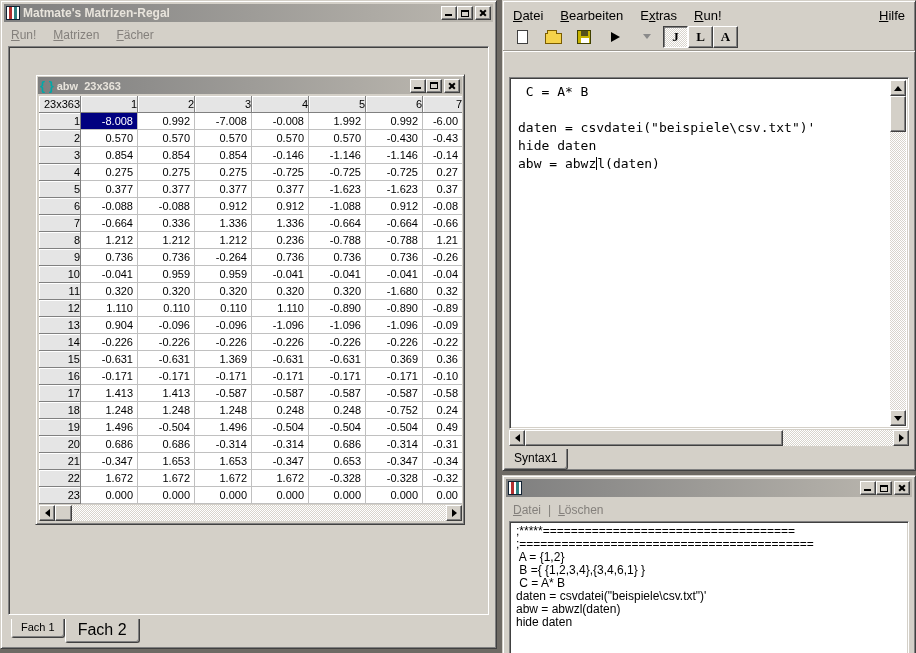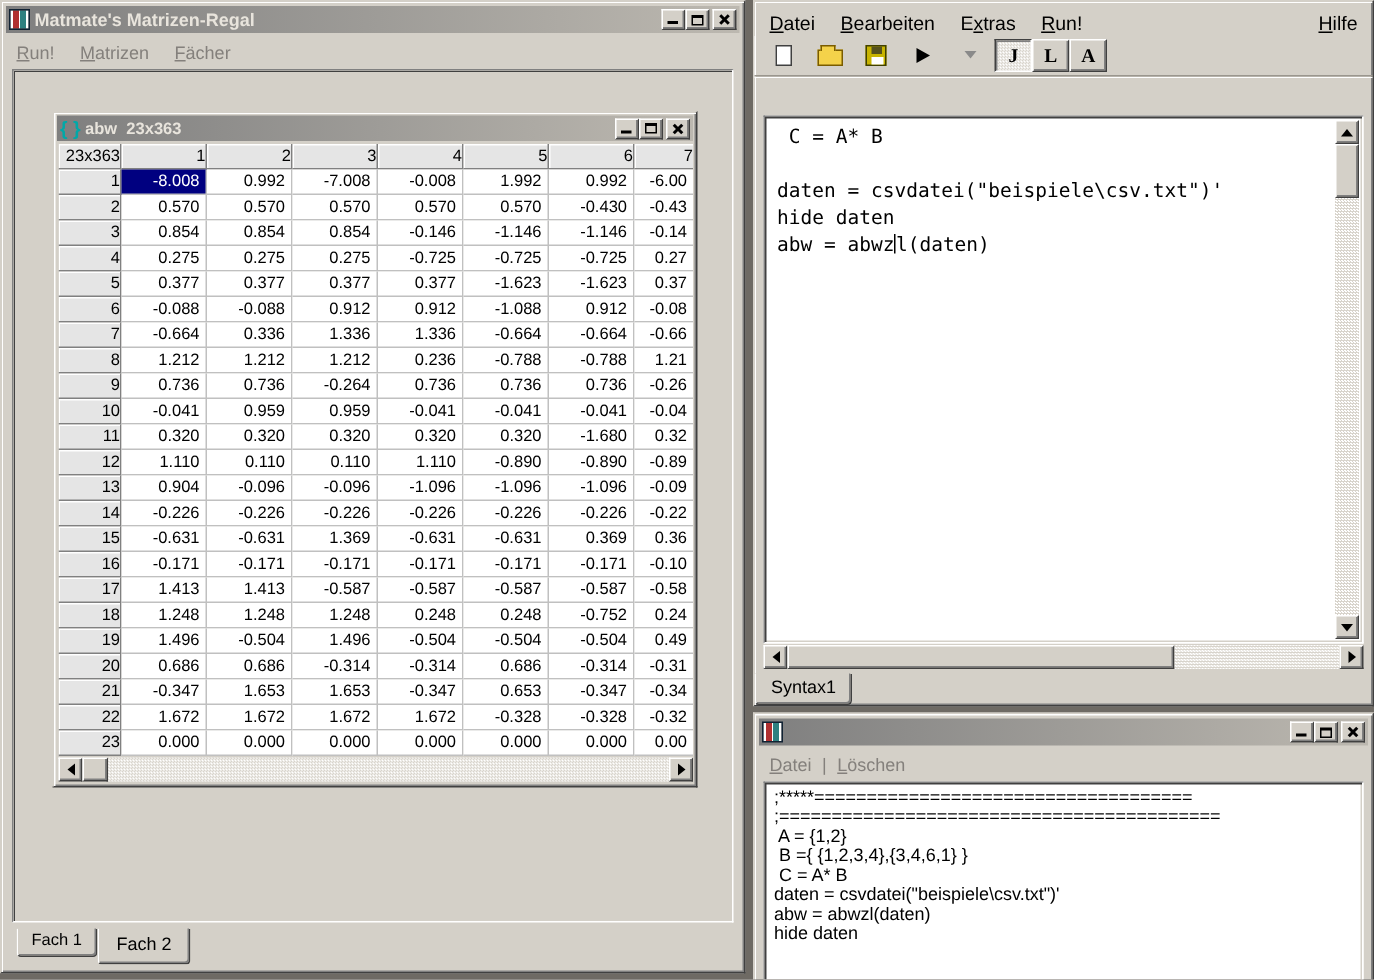--- a/index.html
+++ b/index.html
@@ -49,21 +49,21 @@
   .tri-d{border:4px solid transparent;border-bottom:none;border-top:5px solid #000}
   .sthumb{background:#d4d0c8;border:1px solid;border-color:#fff #404040 #404040 #fff;box-shadow:inset -1px -1px 0 #808080;flex:0 0 auto}
   .strack{flex:1;background-image:conic-gradient(#fff 0 25%,#d8d4cc 0 50%,#fff 0 75%,#d8d4cc 0);background-size:2px 2px}
 
   
   #regal{left:0;top:0;width:497px;height:649px}
   #regal .client{position:absolute;left:7px;right:7px;top:45px;bottom:33px;background:#d4d0c8}
   .tabs{position:absolute;left:10px;bottom:5px;display:flex;align-items:flex-start}
   .btab{display:inline-block;background:#d4d0c8;border:1px solid;border-color:#d4d0c8 #404040 #404040 #fff;border-top:none;
         border-radius:0 0 3px 3px;box-shadow:inset -1px -1px 0 #808080;font-size:11px;height:19px;line-height:17px;padding:0 9px;cursor:default}
-  .btab.active{height:24px;font-size:12px;line-height:21px;padding:0 12px;position:relative;z-index:2}
+  .btab.active{height:24px;font-size:16px;line-height:21px;padding:0 12px;position:relative;z-index:2}
 
   
   #matrix{position:absolute;left:26px;top:27px;width:430px;height:451px;background:#d4d0c8;border:1px solid;
           border-color:#d4d0c8 #404040 #404040 #d4d0c8;box-shadow:inset 1px 1px 0 #fff, inset -1px -1px 0 #808080}
   #matrix .titlebar{height:17px;margin:2px 2px 0}
   #matrix .titlebar .title{font-size:11px}
   .brace-icon{color:#00a8a8;font-weight:bold;font-size:13px;letter-spacing:0;white-space:pre;flex:0 0 auto}
   .grid{position:absolute;left:3px;right:2px;top:21px;height:408px;overflow:hidden;background:#d4d0c8}
   .grid-row{display:flex;height:17px}
   .cell{flex:0 0 auto;width:57px;height:17px;font-size:11px;line-height:15px;overflow:hidden;white-space:pre;cursor:default}

